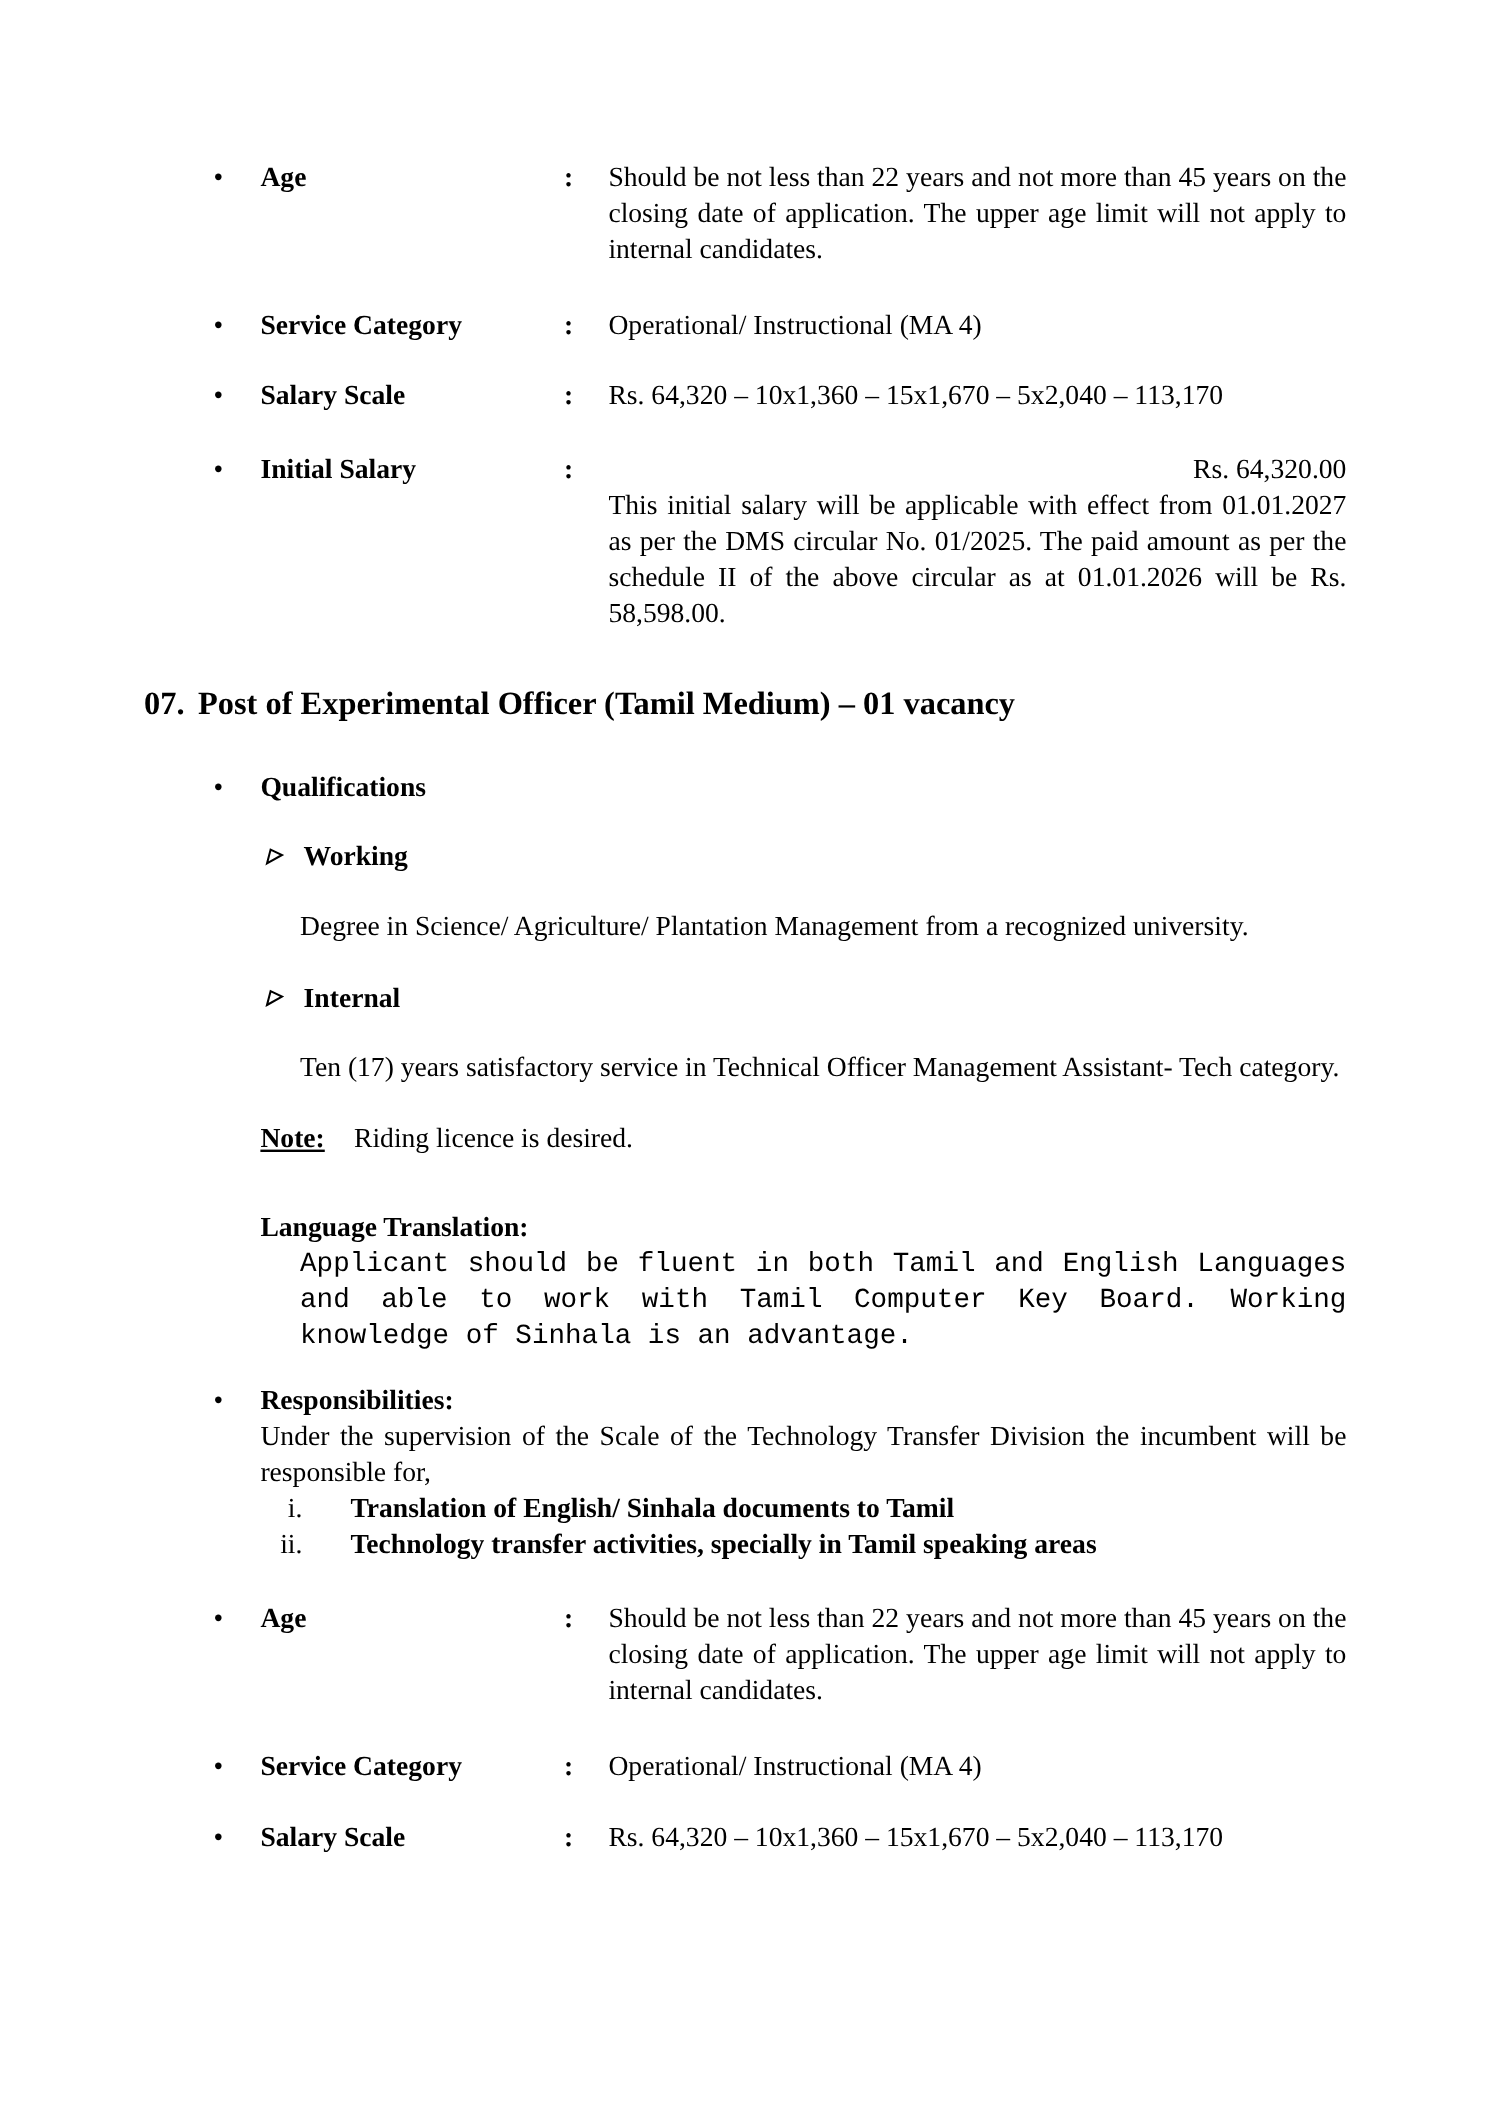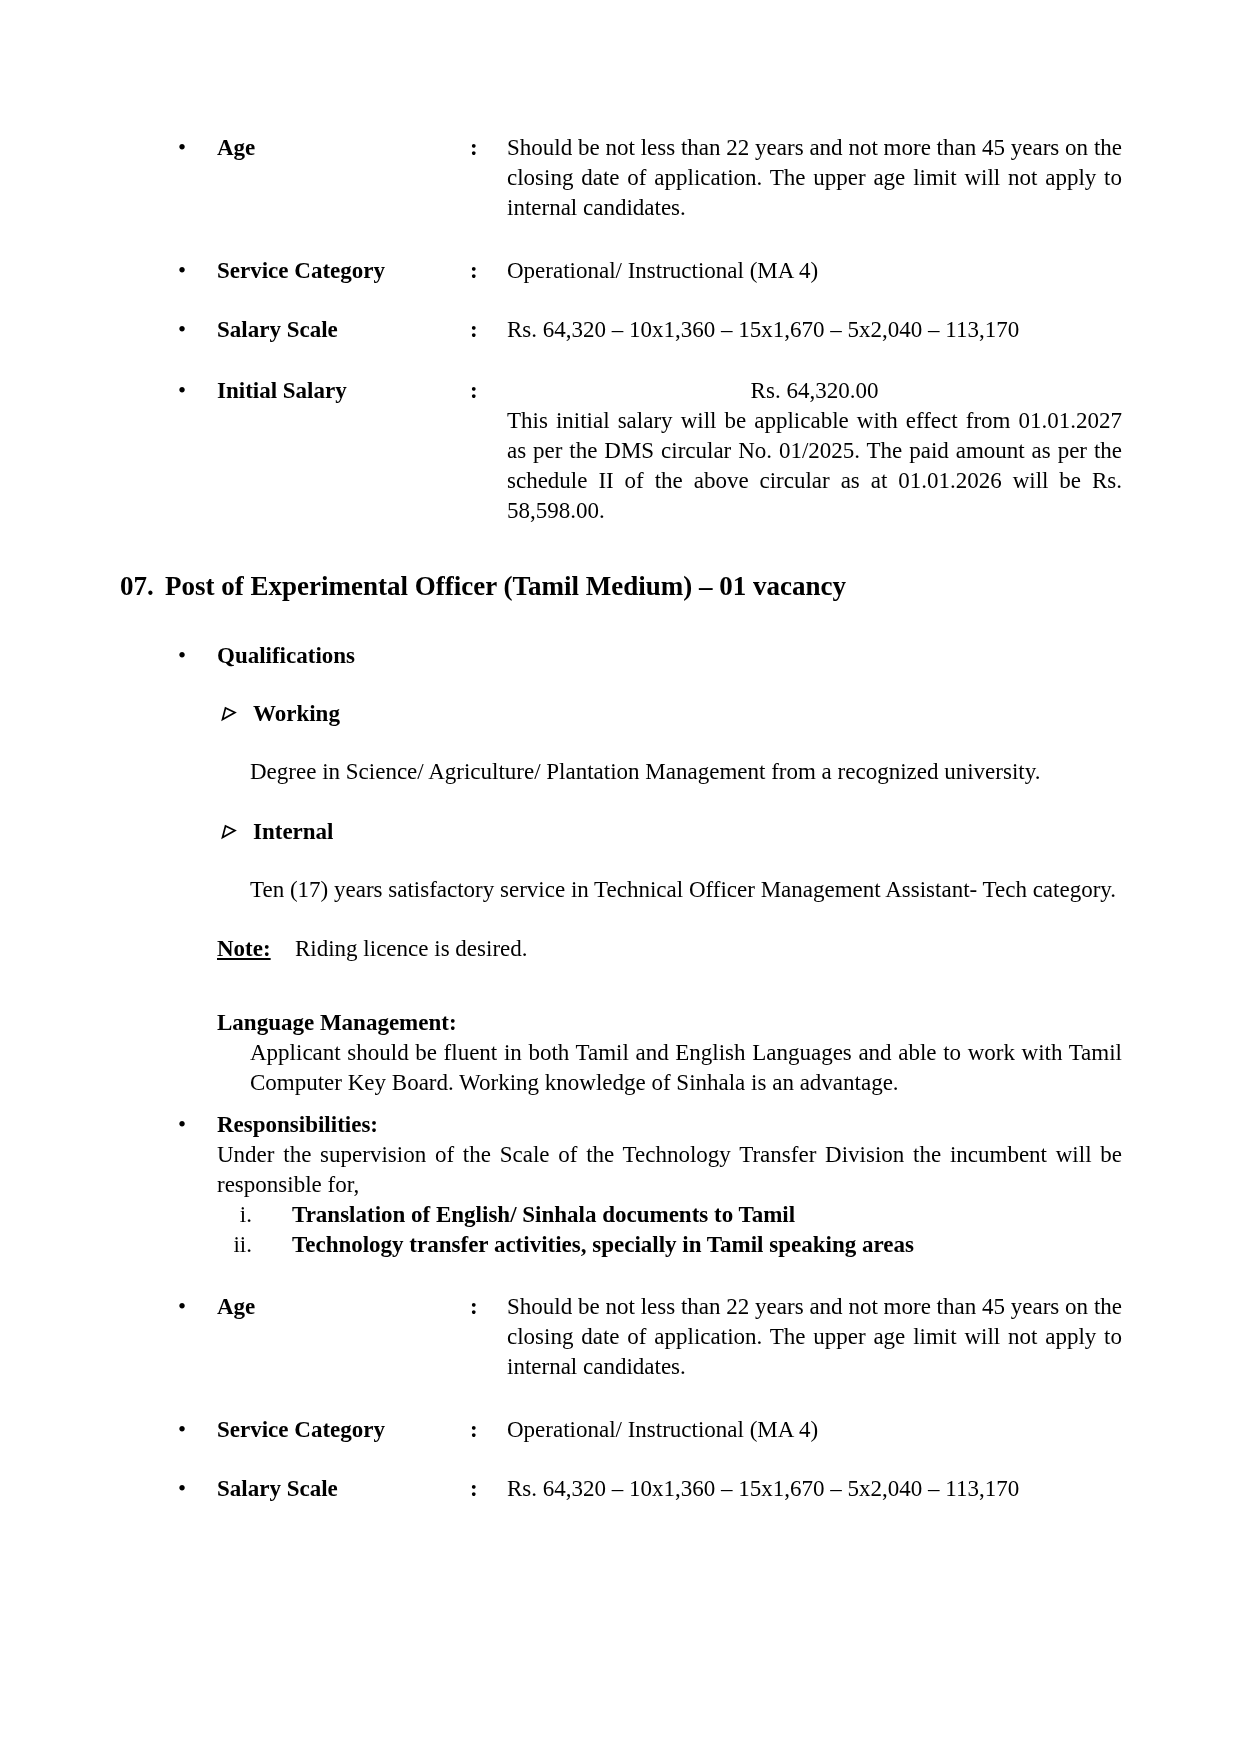--- a/index.html
+++ b/index.html
@@ -18,21 +18,21 @@
     overflow: hidden;
     background: #ffffff;
   }
 
   
   .kv { display: flex; margin-left: 178px; width: 944px; }
   .kv .bul   { width: 39px; }
   .kv .lbl   { width: 253px; font-weight: bold; }
   .kv .col   { width: 37px; font-weight: bold; }
   .kv .val   { width: 615px; text-align: justify; }
-  .kv .val .firstline { text-align: center; }
+  .kv .val .firstline { text-align: right; }
 
   .mb-age      { margin-bottom: 33px; }
   .mb-service  { margin-bottom: 29px; }
   .mb-salary   { margin-bottom: 31px; }
   .mb-initial  { margin-bottom: 42px; }
 
   
   .heading {
     display: flex; margin-left: 120px;
     font-size: 27px; line-height: 36px; font-weight: bold;
@@ -55,21 +55,21 @@
   .para2 { margin-left: 250px; width: 872px; text-align: justify; }
   .mb-degree { margin-bottom: 30px; }
   .mb-ten    { margin-bottom: 29px; }
 
   
   .note-row { display: flex; margin-left: 217px; margin-bottom: 44px; }
   .note-row .note-lbl { width: 78px; font-weight: bold; text-decoration: underline; }
 
   
   .sub-head { margin-left: 217px; font-weight: bold; }
-  .lang-para { margin-left: 250px; width: 872px; text-align: justify; margin-bottom: 12px; }
+  .lang-para { margin-left: 250px; width: 872px; text-align: justify; margin-bottom: 24px; font-family: Liberation Mono, monospace; }
 
   
   .resp-head { margin-bottom: 0; }
   .para1 { margin-left: 217px; width: 905px; text-align: justify; }
   .roman-row { display: flex; margin-left: 217px; }
   .roman-row .rnum { width: 35px; text-align: right; }
   .roman-row .rtxt { padding-left: 40px; font-weight: bold; }
   .list-gap { margin-bottom: 32px; }
 </style>
 </head>
@@ -138,21 +138,21 @@
     <span class="txt">Internal</span>
   </div>
 
   <div class="para2 mb-ten">Ten (17) years satisfactory service in Technical Officer Management Assistant- Tech category.</div>
 
   <div class="note-row">
     <span class="note-lbl">Note:</span>
     <span class="note-txt">Riding licence is desired.</span>
   </div>
 
-  <div class="sub-head">Language Management:</div>
+  <div class="sub-head">Language Translation:</div>
   <div class="lang-para">Applicant should be fluent in both Tamil and English Languages and able to work with Tamil Computer Key Board. Working knowledge of Sinhala is an advantage.</div>
 
   <div class="b-row resp-head">
     <span class="bul">•</span>
     <span class="txt">Responsibilities:</span>
   </div>
   <div class="para1">Under the supervision of the Scale of the Technology Transfer Division the incumbent will be responsible for,</div>
 
   <div class="roman-row">
     <span class="rnum">i.</span>

